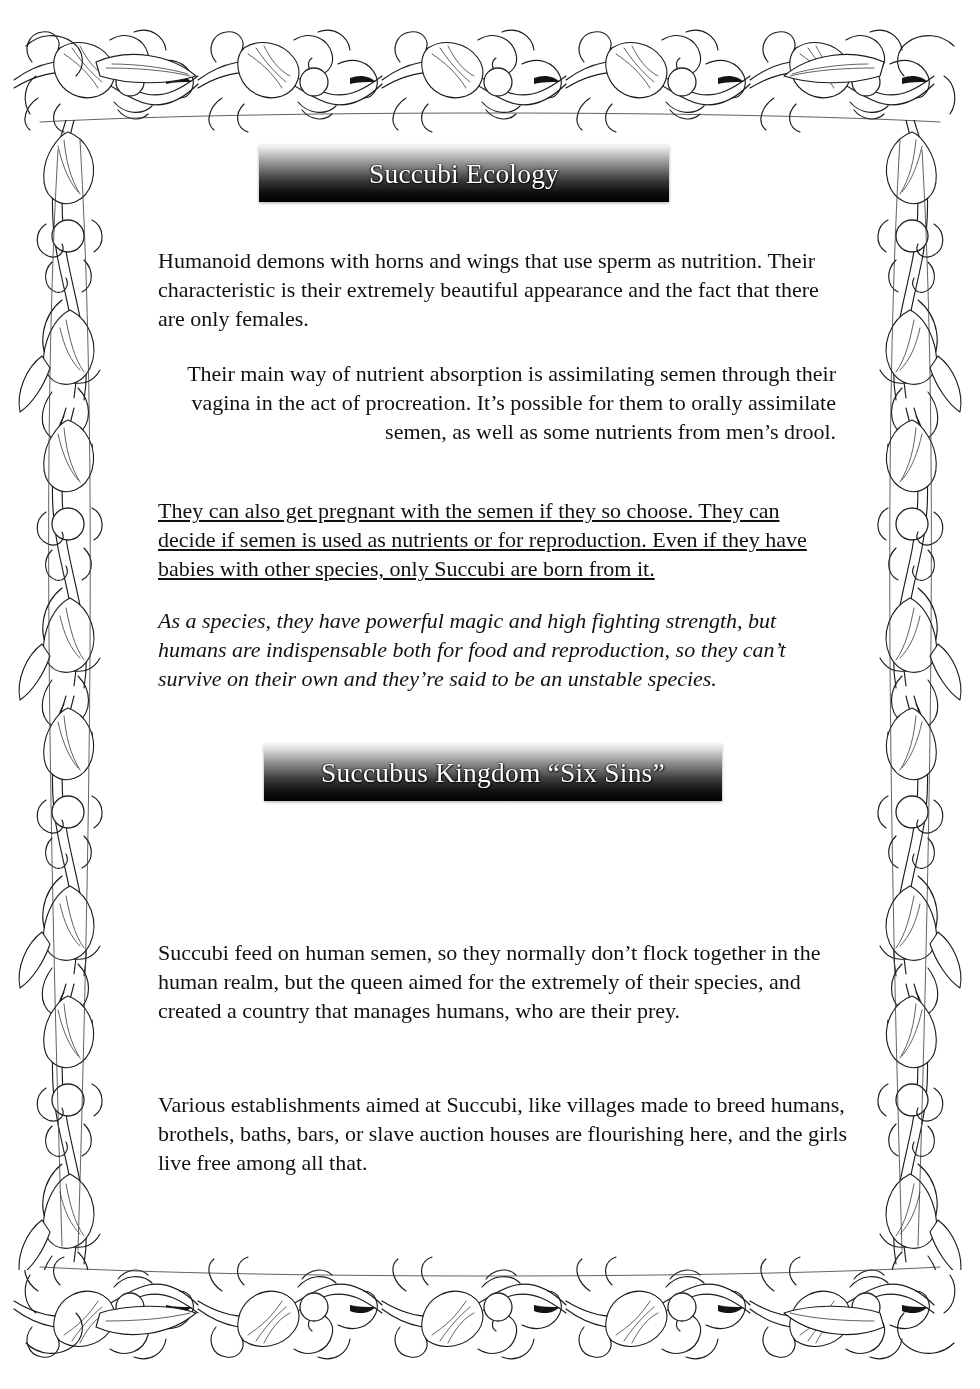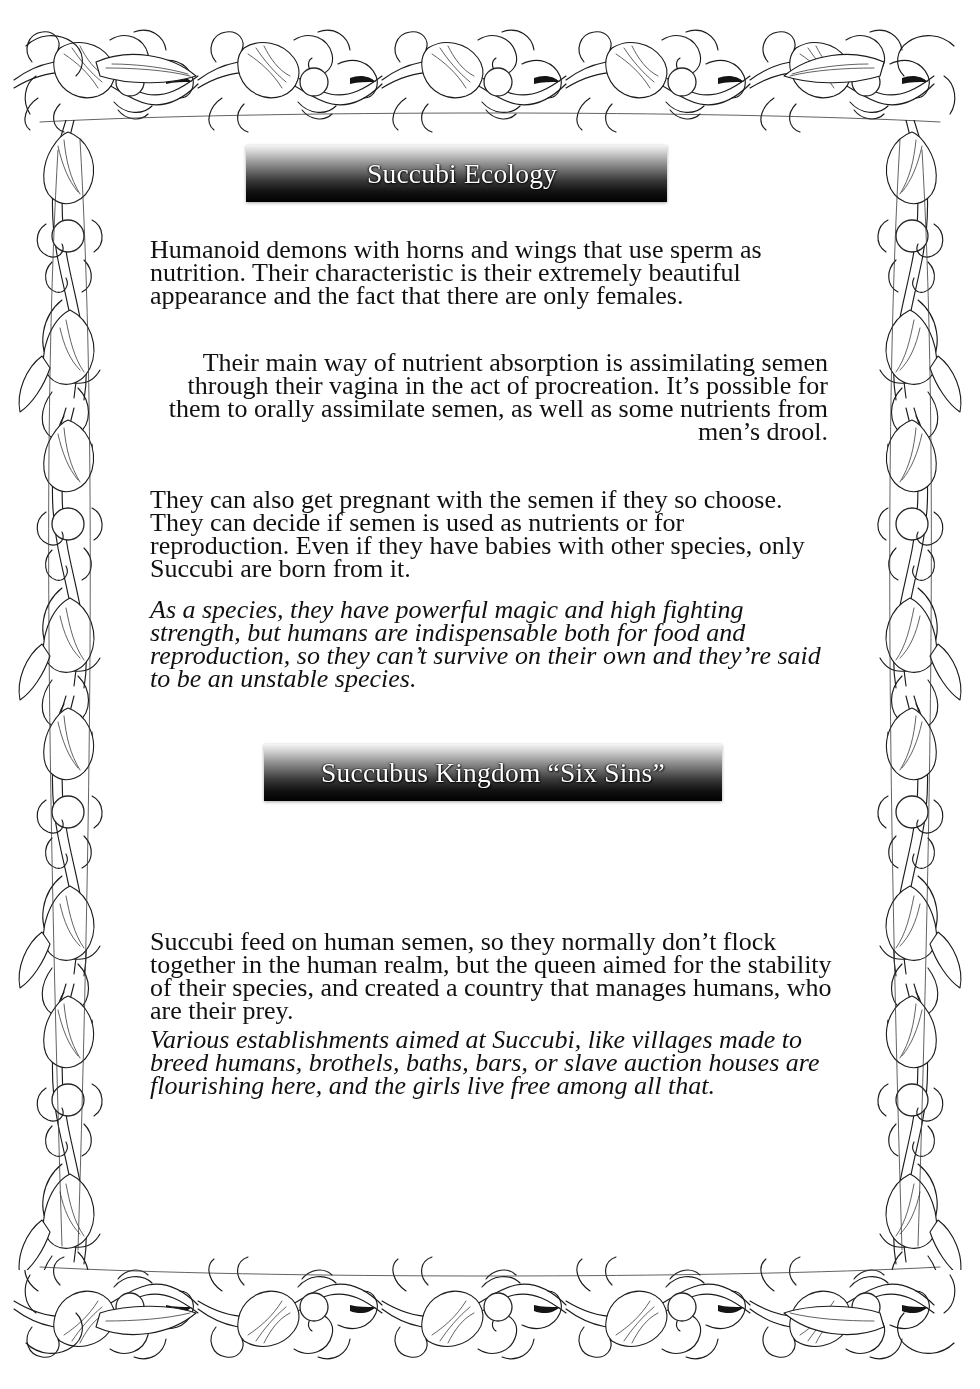--- a/index.html
+++ b/index.html
@@ -95,41 +95,41 @@
     font-size: 27.5px;
     line-height: 1;
     letter-spacing: 0.2px;
     white-space: nowrap;
     text-shadow:
        0 0 1px rgba(0,0,0,0.9),
        1px 1px 2px rgba(0,0,0,0.85),
       -1px 0   2px rgba(0,0,0,0.6);
   }
 
-  #banner-ecology      { left: 98px; top: 145px; width: 410px; padding-left: 11px; }
+  #banner-ecology      { left: 111px; top: 145px; width: 410px; }
   #banner-kingdom      { left: 116px; top: 744px; width: 458px; text-align: center; }
 
   
   .para {
     position: absolute;
     left: 2px;
     width: 678px;
-    margin: 0;
-    font-size: 26px;
-    line-height: 23px;
+    margin: 8px;
+    font-size: 22px;
+    line-height: 29px;
     color: #111111;
     text-align: left;
   }
   #p1 { top: 238px; }
   #p2 { top: 351px; text-align: right; }
-  #p3 { top: 488px; }
+  #p3 { top: 488px; text-decoration: underline; }
   #p4 { top: 598px; font-style: italic; }
   #p5 { top: 847px; width: 690px; }
   #p6 { top: 930px; width: 690px; }
-  #p7 { top: 1028px; width: 690px; font-style: italic; }
+  #p7 { top: 1082px; width: 690px; }
 </style>
 </head>
 <body>
 
 <div class="page">
 
   <div class="ornament-frame">
 
     <svg class="orn-top" viewBox="0 0 980 118" preserveAspectRatio="none">
       <defs>
@@ -265,18 +265,18 @@
 
     <p class="para" id="p3">They can also get pregnant with the semen if they so choose. They can decide if semen is used as nutrients or for reproduction. Even if they have babies with other species, only Succubi are born from it.</p>
 
     <p class="para" id="p4">As a species, they have powerful magic and high fighting strength, but humans are indispensable both for food and reproduction, so they can’t survive on their own and they’re said to be an unstable species.</p>
 
     <div class="banner" id="banner-kingdom">
       <span class="banner-title">Succubus Kingdom “Six Sins”</span>
     </div>
 
 
-    <p class="para" id="p6">Succubi feed on human semen, so they normally don’t flock together in the human realm, but the queen aimed for the stability of their species, and created a country that manages humans, who are their prey.</p>
+    <p class="para" id="p6">Succubi feed on human semen, so they normally don’t flock together in the human realm, but the queen aimed for the extremely of their species, and created a country that manages humans, who are their prey.</p>
 
     <p class="para" id="p7">Various establishments aimed at Succubi, like villages made to breed humans, brothels, baths, bars, or slave auction houses are flourishing here, and the girls live free among all that.</p>
 
   </div>
 </div>
 
 </body></html>

